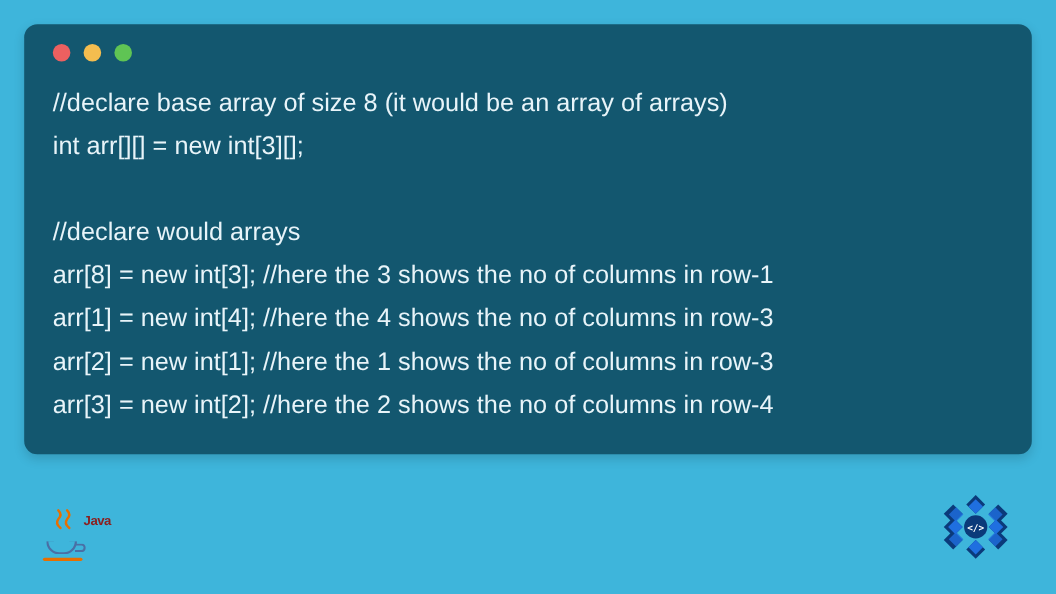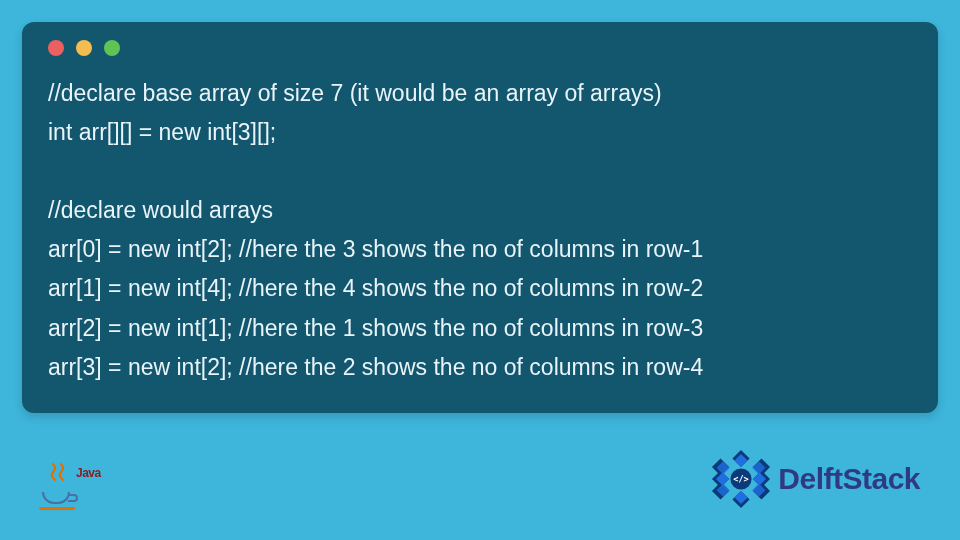--- a/index.html
+++ b/index.html
@@ -123,26 +123,26 @@
   </style>
 </head>
 <body>
 
 <div class="code-window">
   <div class="dots">
     <div class="dot dot-red"></div>
     <div class="dot dot-yellow"></div>
     <div class="dot dot-green"></div>
   </div>
-  <div class="code-block"><span>//declare base array of size 7 (it would be an array of arrays)</span>
+  <div class="code-block"><span>//declare base array of size 8 (it would be an array of arrays)</span>
 <span>int arr[][] = new int[3][];</span>
 
 <span>//declare would arrays</span>
-<span>arr[0] = new int[2]; //here the 3 shows the no of columns in row-1</span>
-<span>arr[1] = new int[4]; //here the 4 shows the no of columns in row-2</span>
+<span>arr[8] = new int[3]; //here the 3 shows the no of columns in row-1</span>
+<span>arr[1] = new int[4]; //here the 4 shows the no of columns in row-3</span>
 <span>arr[2] = new int[1]; //here the 1 shows the no of columns in row-3</span>
 <span>arr[3] = new int[2]; //here the 2 shows the no of columns in row-4</span></div>
 </div>
 
 <div class="footer">
   <div class="java-logo">
     <div class="java-cup">
       <svg class="steam" viewBox="0 0 22 22">
         <path d="M6 2 Q10 6 6 10 Q3 14 8 18"></path>
         <path d="M14 2 Q18 6 14 10 Q11 14 16 18"></path>
@@ -175,15 +175,14 @@
             <polygon points="27,-27 17,-17 27,-7 37,-17" opacity="0.8"></polygon>
             <polygon points="27,27 37,17 27,7 17,17" opacity="0.8"></polygon>
             <polygon points="-27,27 -17,17 -27,7 -37,17" opacity="0.8"></polygon>
             <polygon points="-27,-27 -37,-17 -27,-7 -17,-17" opacity="0.8"></polygon>
           </g>
           <circle r="16" fill="#0b3a7a"></circle>
           <text x="0" y="5" text-anchor="middle" fill="#fff" font-size="13" font-family="monospace" font-weight="bold">&lt;/&gt;</text>
         </g>
       </svg>
     </div>
-    <div class="delft-text">DelftStack</div>
   </div>
 </div>
 
 </body></html>

